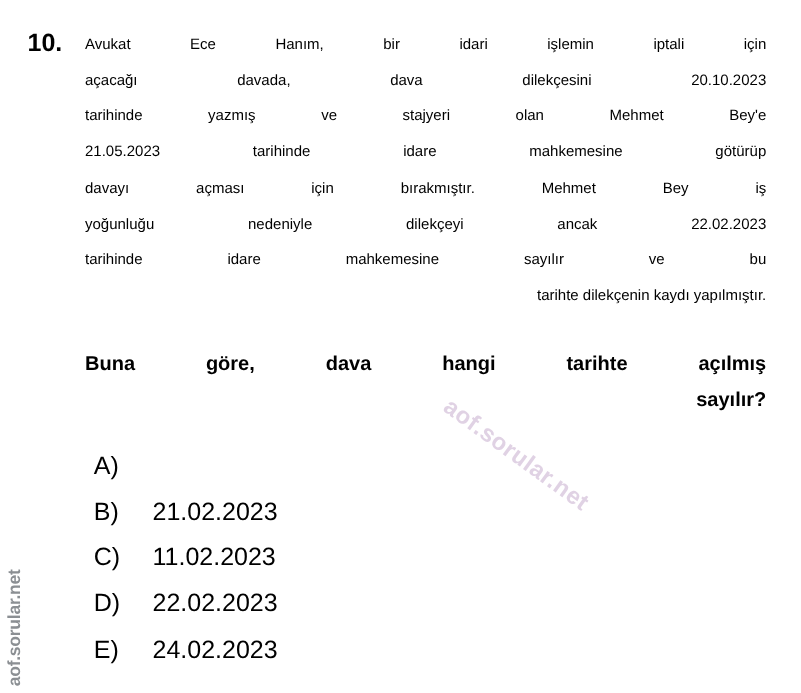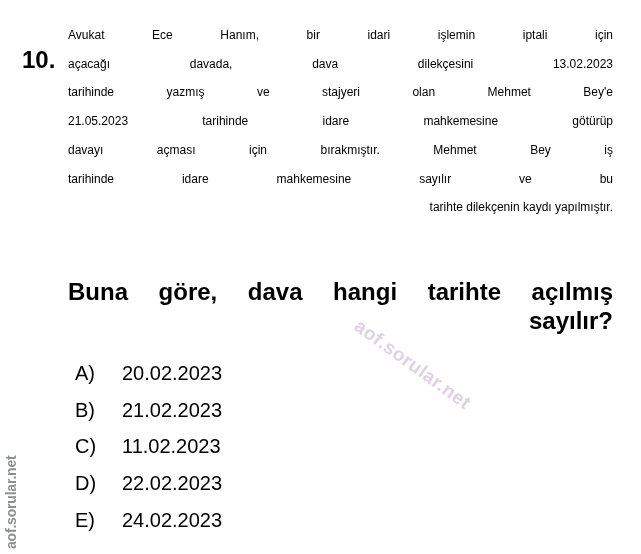--- a/index.html
+++ b/index.html
@@ -40,45 +40,44 @@
     transform-origin: 0 0;
     white-space: nowrap;
     user-select: none;
   }
 
   
   .qnum {
     position: absolute;
     left: 22px;
     top: 21px;
-    font-size: 24px;
+    font-size: 20px;
     font-weight: bold;
     line-height: 28.7px;
-    margin-top: 25px;
   }
 
   
   .stem {
     position: absolute;
     left: 68px;
     top: 21px;
     width: 545px;
     font-size: 12px;
     line-height: 28.7px;
   }
   .jline { text-align: justify; text-align-last: justify; }
   .lline { text-align: right; }
 
   
   .prompt {
     position: absolute;
     left: 68px;
     top: 278px;
     width: 545px;
-    font-size: 24px;
+    font-size: 16px;
     font-weight: bold;
     line-height: 28.7px;
   }
 
   
   .options {
     position: absolute;
     left: 75px;
     top: 355px;
     width: 400px;
@@ -98,37 +97,37 @@
 <div class="page">
 
   <div class="wm-diagonal">aof.sorular.net</div>
 
   <div class="wm-left">aof.sorular.net</div>
 
   <div class="qnum">10.</div>
 
   <div class="stem">
     <div class="jline">Avukat Ece Hanım, bir idari işlemin iptali için</div>
-    <div class="jline">açacağı davada, dava dilekçesini 13.02.2023</div>
+    <div class="jline">açacağı davada, dava dilekçesini 20.10.2023</div>
     <div class="jline">tarihinde yazmış ve stajyeri olan Mehmet Bey'e</div>
     <div class="jline">21.05.2023 tarihinde idare mahkemesine götürüp</div>
     <div class="jline">davayı açması için bırakmıştır. Mehmet Bey iş</div>
+    <div class="jline">yoğunluğu nedeniyle dilekçeyi ancak 22.02.2023</div>
     <div class="jline">tarihinde idare mahkemesine sayılır ve bu</div>
     <div class="lline">tarihte dilekçenin kaydı yapılmıştır.</div>
   </div>
 
   <div class="prompt">
     <div class="jline">Buna göre, dava hangi tarihte açılmış</div>
     <div class="lline">sayılır?</div>
   </div>
 
   <div class="options">
     <div class="opt">
       <span class="letter">A)</span>
-      <span class="value">20.02.2023</span>
     </div>
     <div class="opt">
       <span class="letter">B)</span>
       <span class="value">21.02.2023</span>
     </div>
     <div class="opt">
       <span class="letter">C)</span>
       <span class="value">11.02.2023</span>
     </div>
     <div class="opt">

